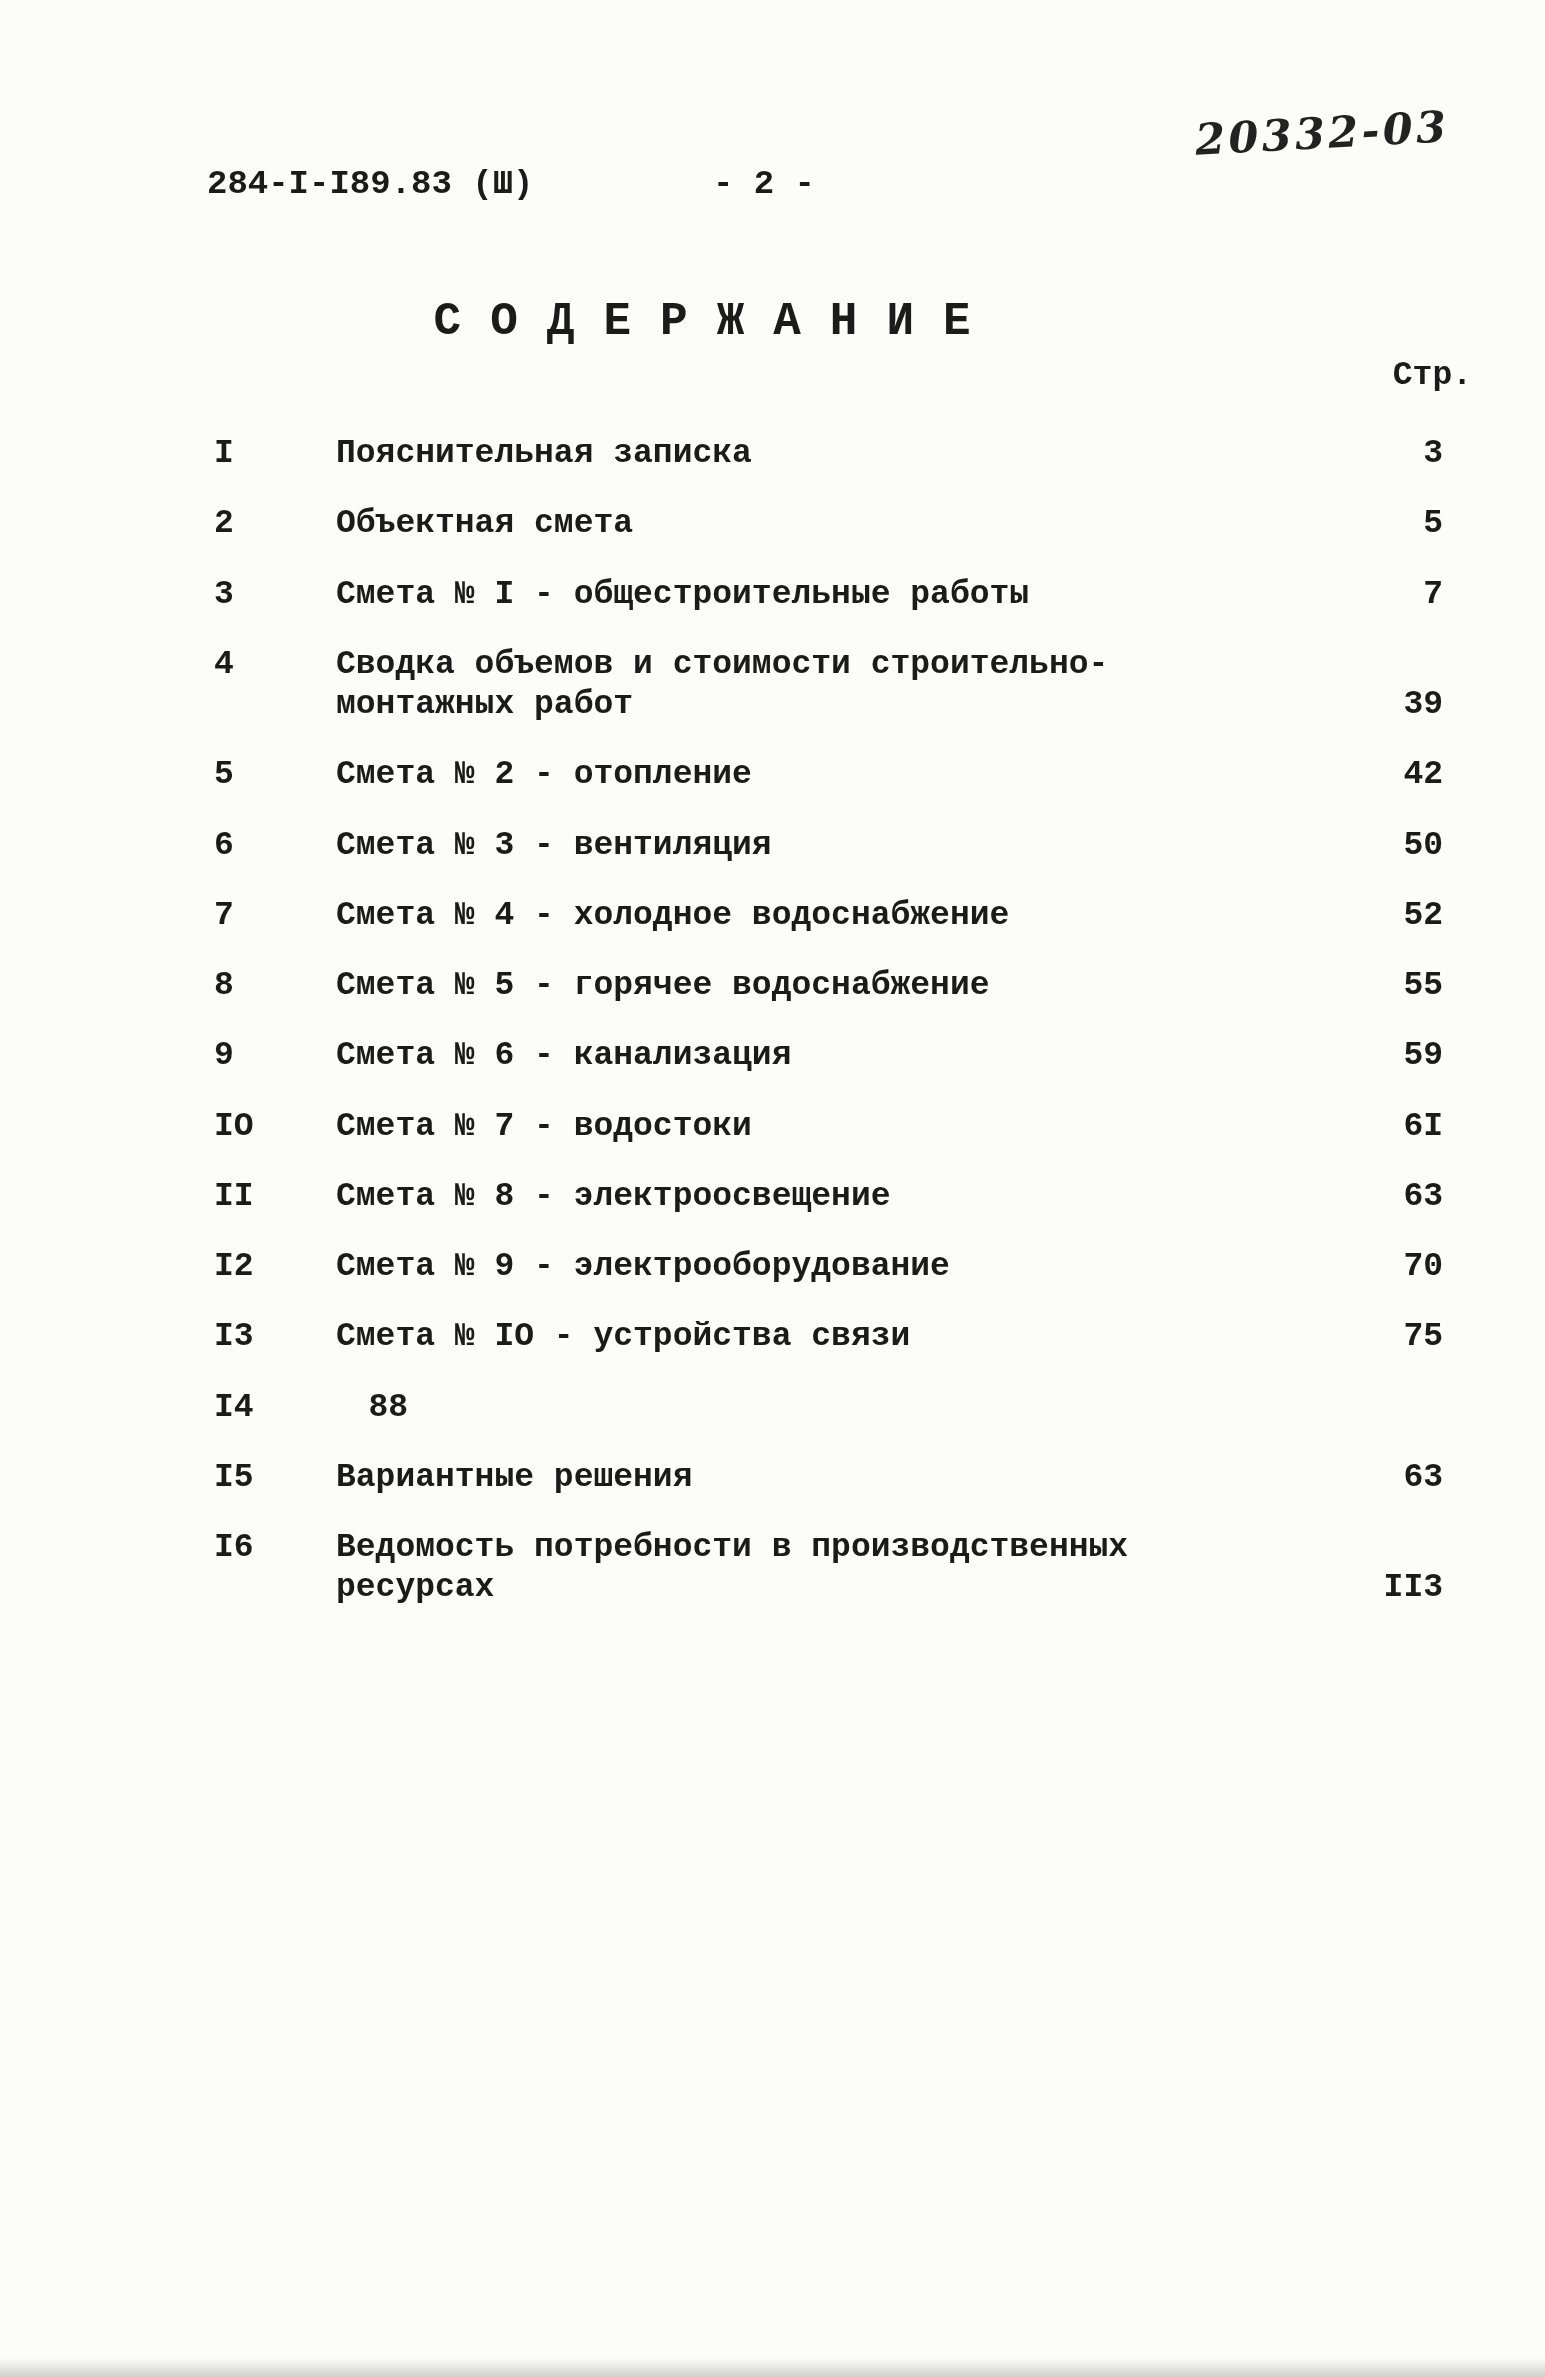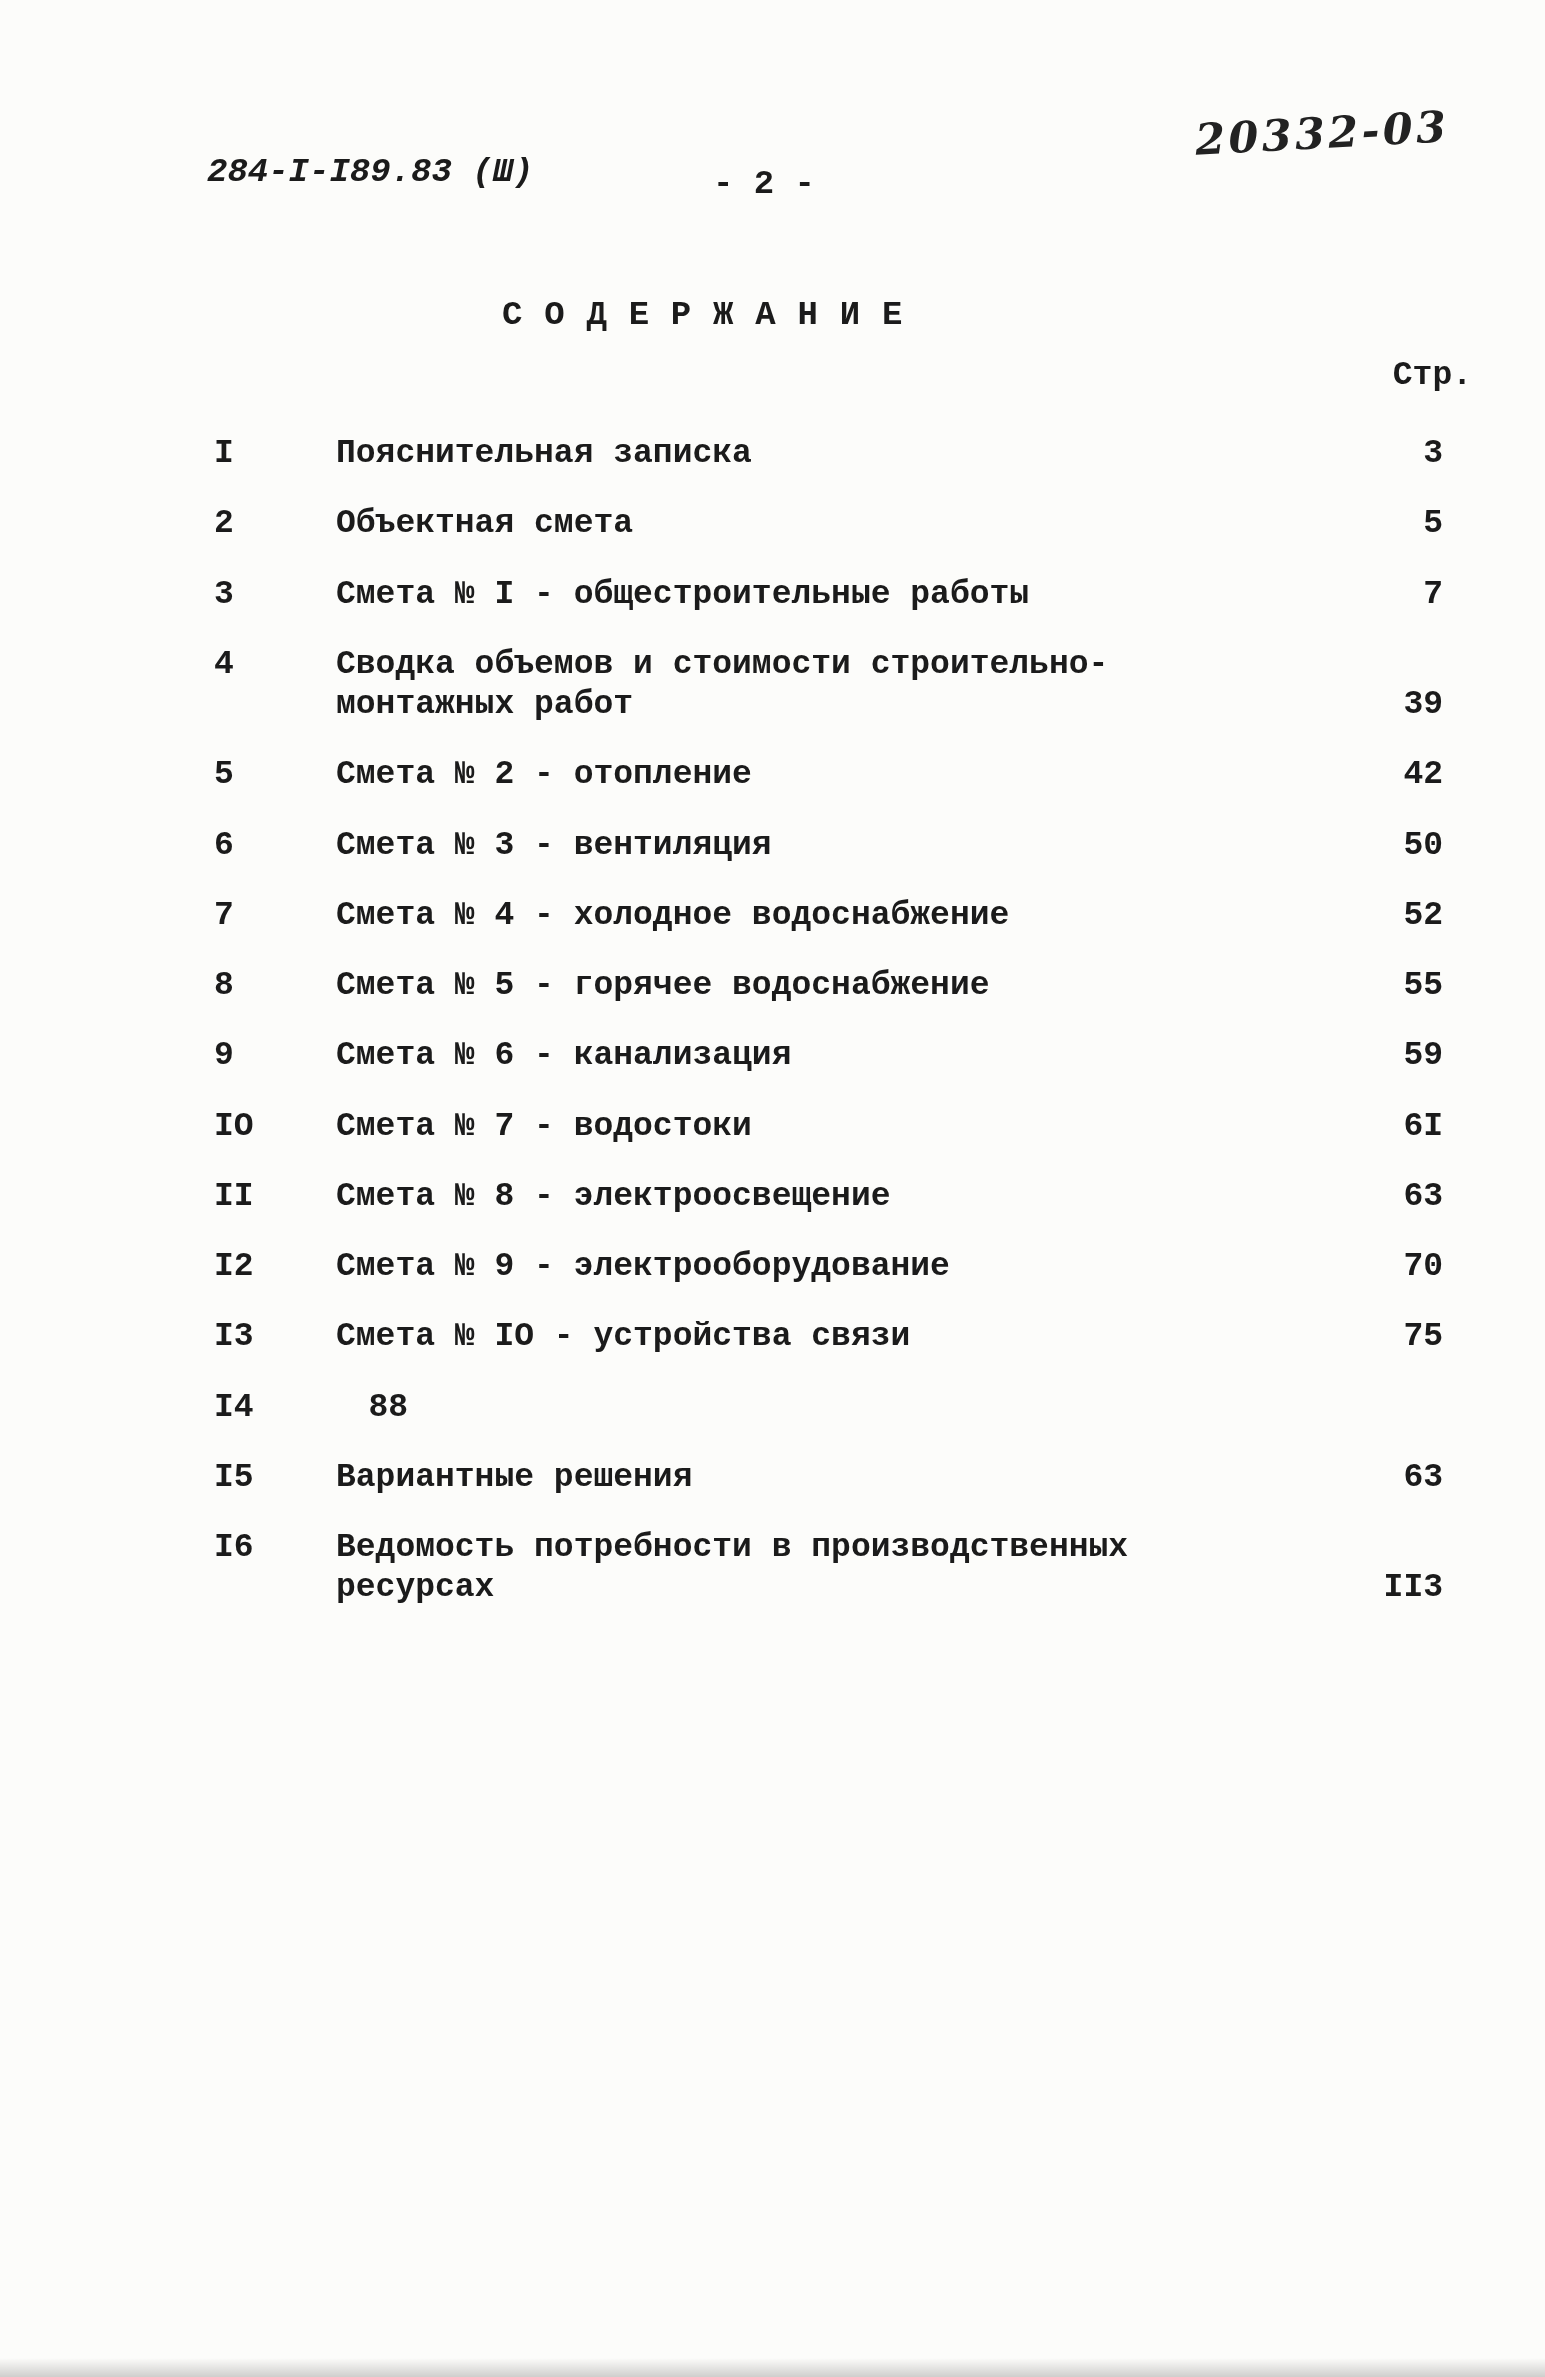--- a/index.html
+++ b/index.html
@@ -37,40 +37,39 @@
     font-size: 43px;
     letter-spacing: 3.4px;
     color: #222222;
     transform: rotate(-3deg);
     white-space: nowrap;
   }
 
   .doc-code {
     position: absolute;
     left: 207px;
-    top: 153px;
+    top: 165px;
     font-size: 34px;
     white-space: nowrap;
-    font-style: italic;
   }
   .page-num {
     position: absolute;
     left: 713px;
     top: 165px;
     font-size: 34px;
     white-space: nowrap;
   }
 
   .title {
     position: absolute;
     left: 0;
     width: 1405px;
     top: 296px;
     text-align: center;
-    font-size: 34px;
+    font-size: 46px;
     letter-spacing: 0.7px;
     white-space: nowrap;
   }
 
   .col-header {
     position: absolute;
     right: 73px;
     top: 357px;
     font-size: 33px;
     white-space: nowrap;

